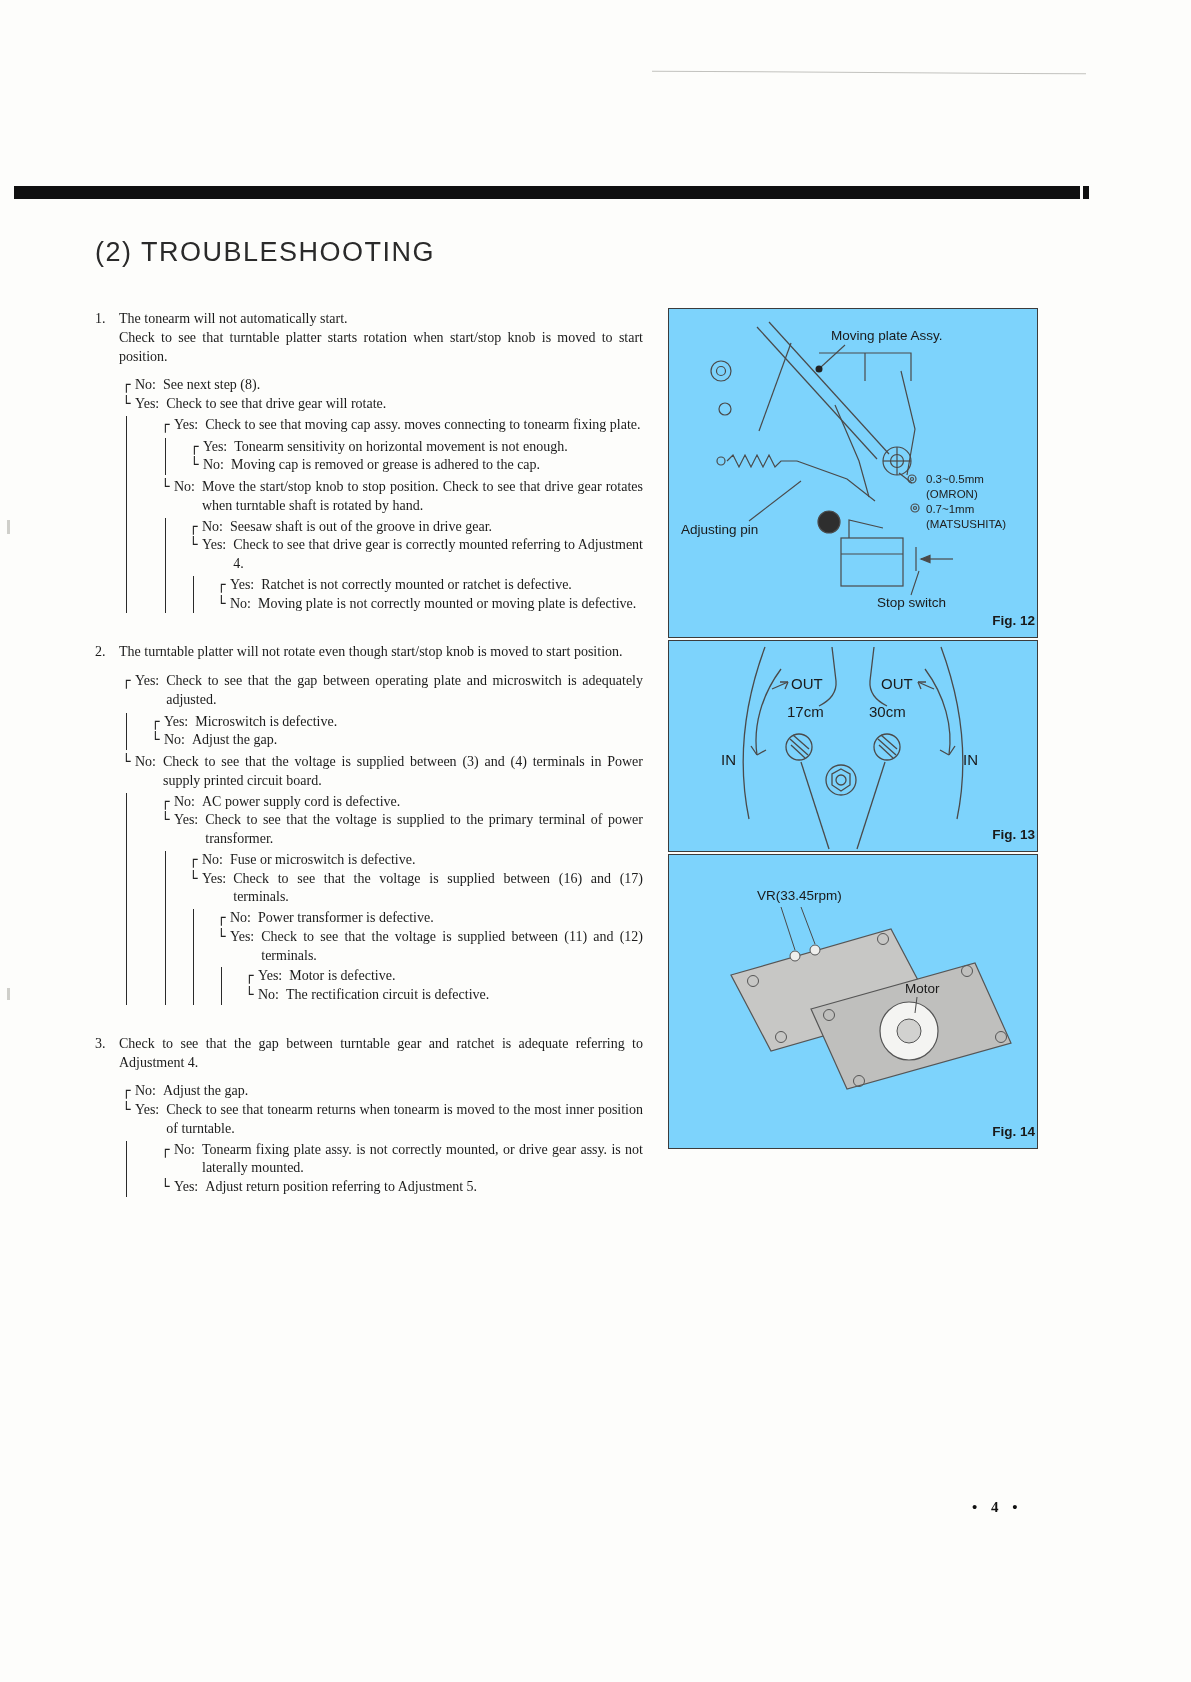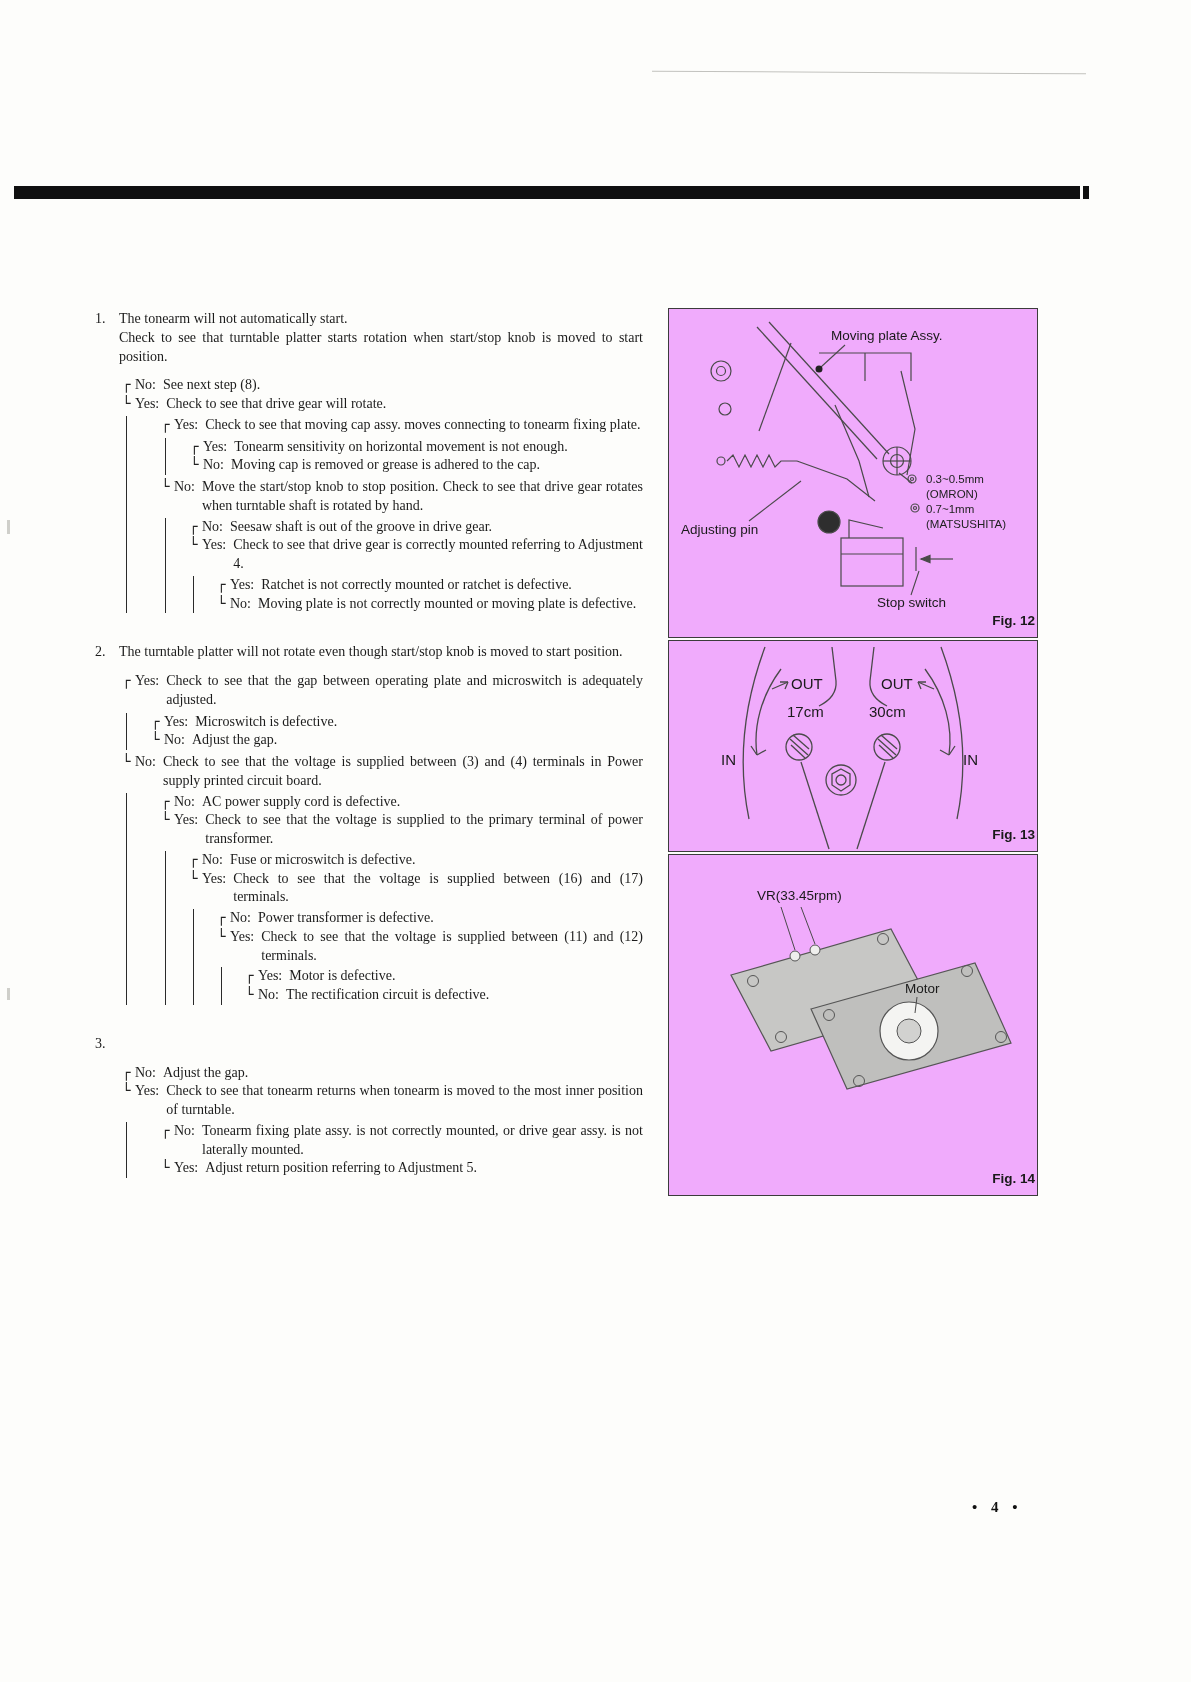--- a/index.html
+++ b/index.html
@@ -53,21 +53,21 @@
   .brk.b::before { content: "\2514"; }
   .lbl { flex: 0 0 auto; margin-right: 7px; white-space: nowrap; }
   .txt { flex: 1; text-align: justify; }
   .mid  { border-left: 1px solid #2a2a2a; margin: 3px 0 3px 4px; padding-left: 24px; }
   .sub  { border-left: 1px solid #2a2a2a; margin-left: 4px; padding-left: 34px; }
   .sub .sub { padding-left: 23px; }
   
   .fig-col { position: absolute; left: 668px; top: 308px; width: 370px; }
   .figbox {
     position: relative; width: 370px;
-    border: 1px solid #3c3c3c; background: #f0abfc; margin-bottom: 2px;
+    border: 1px solid #3c3c3c; background: #7dd3fc; margin-bottom: 2px;
   }
   .figbox svg { display: block; }
   .fig-caption {
     position: absolute; right: 2px; bottom: 9px;
     font-family: "Liberation Sans", sans-serif;
     font-weight: bold; font-size: 13.5px; color: #1a1a1a;
   }
   .fspec  { font-family: "Liberation Sans", sans-serif; font-size: 11.5px; fill: #222; }
   .fbig   { font-family: "Liberation Sans", sans-serif; font-size: 15px; fill: #1a1a1a; }
   .fmid   { font-family: "Liberation Sans", sans-serif; font-size: 13.5px; fill: #1a1a1a; }
@@ -81,20 +81,21 @@
 <body>
 
 <div class="page">
 
   <div class="scan-line-top"></div>
   <div class="black-bar"></div>
   <div class="black-bar-tip"></div>
   <div class="speck" style="left:7px;top:520px;width:3px;height:14px;"></div>
   <div class="speck" style="left:7px;top:988px;width:3px;height:12px;"></div>
 
+  <h1 class="page-title">(2) TROUBLESHOOTING</h1>
 
   <main class="left-col">
 
     <section class="item">
       <div class="item-head">
         <span class="item-num">1.</span>
         <div class="head-text">
           <p>The tonearm will not automatically start.</p>
           <p>Check to see that turntable platter starts rotation when start/stop knob is moved to start position.</p>
         </div>
@@ -261,20 +262,21 @@
             </div>
           </div>
         </div>
       </div>
     </section>
 
     <section class="item">
       <div class="item-head">
         <span class="item-num">3.</span>
         <div class="head-text">
+          <p>Check to see that the gap between turntable gear and ratchet is adequate referring to Adjustment 4.</p>
         </div>
       </div>
       <div class="flow">
         <div class="pair">
           <div class="row">
             <span class="brk t"></span>
             <span class="lbl">No:</span>
             <span class="txt">Adjust the gap.</span>
           </div>
           <div class="row">
@@ -385,21 +387,21 @@
         <text x="212" y="48" class="fbig">OUT</text>
         <text x="118" y="76" class="fbig">17cm</text>
         <text x="200" y="76" class="fbig">30cm</text>
         <text x="52" y="124" class="fbig">IN</text>
         <text x="294" y="124" class="fbig">IN</text>
         <text x="178" y="232" text-anchor="middle" class="fbig">Lead-in adjusting pins</text>
       </svg>
       <span class="fig-caption">Fig. 13</span>
     </div>
 
-    <div class="figbox" style="height:342px;">
+    <div class="figbox" style="height:295px;">
       <svg width="368" height="321" viewBox="0 0 368 321">
         <polygon points="62,120 222,74 262,150 102,196" fill="#c7c7c5" stroke="#555" stroke-width="1.2"></polygon>
         <circle cx="126" cy="101" r="5" fill="#efefed" stroke="#555"></circle>
         <circle cx="146" cy="95" r="5" fill="#efefed" stroke="#555"></circle>
         <circle cx="84" cy="126" r="5.5" fill="none" stroke="#555"></circle>
         <circle cx="214" cy="84" r="5.5" fill="none" stroke="#555"></circle>
         <circle cx="112" cy="182" r="5.5" fill="none" stroke="#555"></circle>
         <polygon points="142,154 306,108 342,188 178,234" fill="#bfbfbd" stroke="#555" stroke-width="1.2"></polygon>
         <circle cx="160" cy="160" r="5.5" fill="none" stroke="#555"></circle>
         <circle cx="298" cy="116" r="5.5" fill="none" stroke="#555"></circle>

